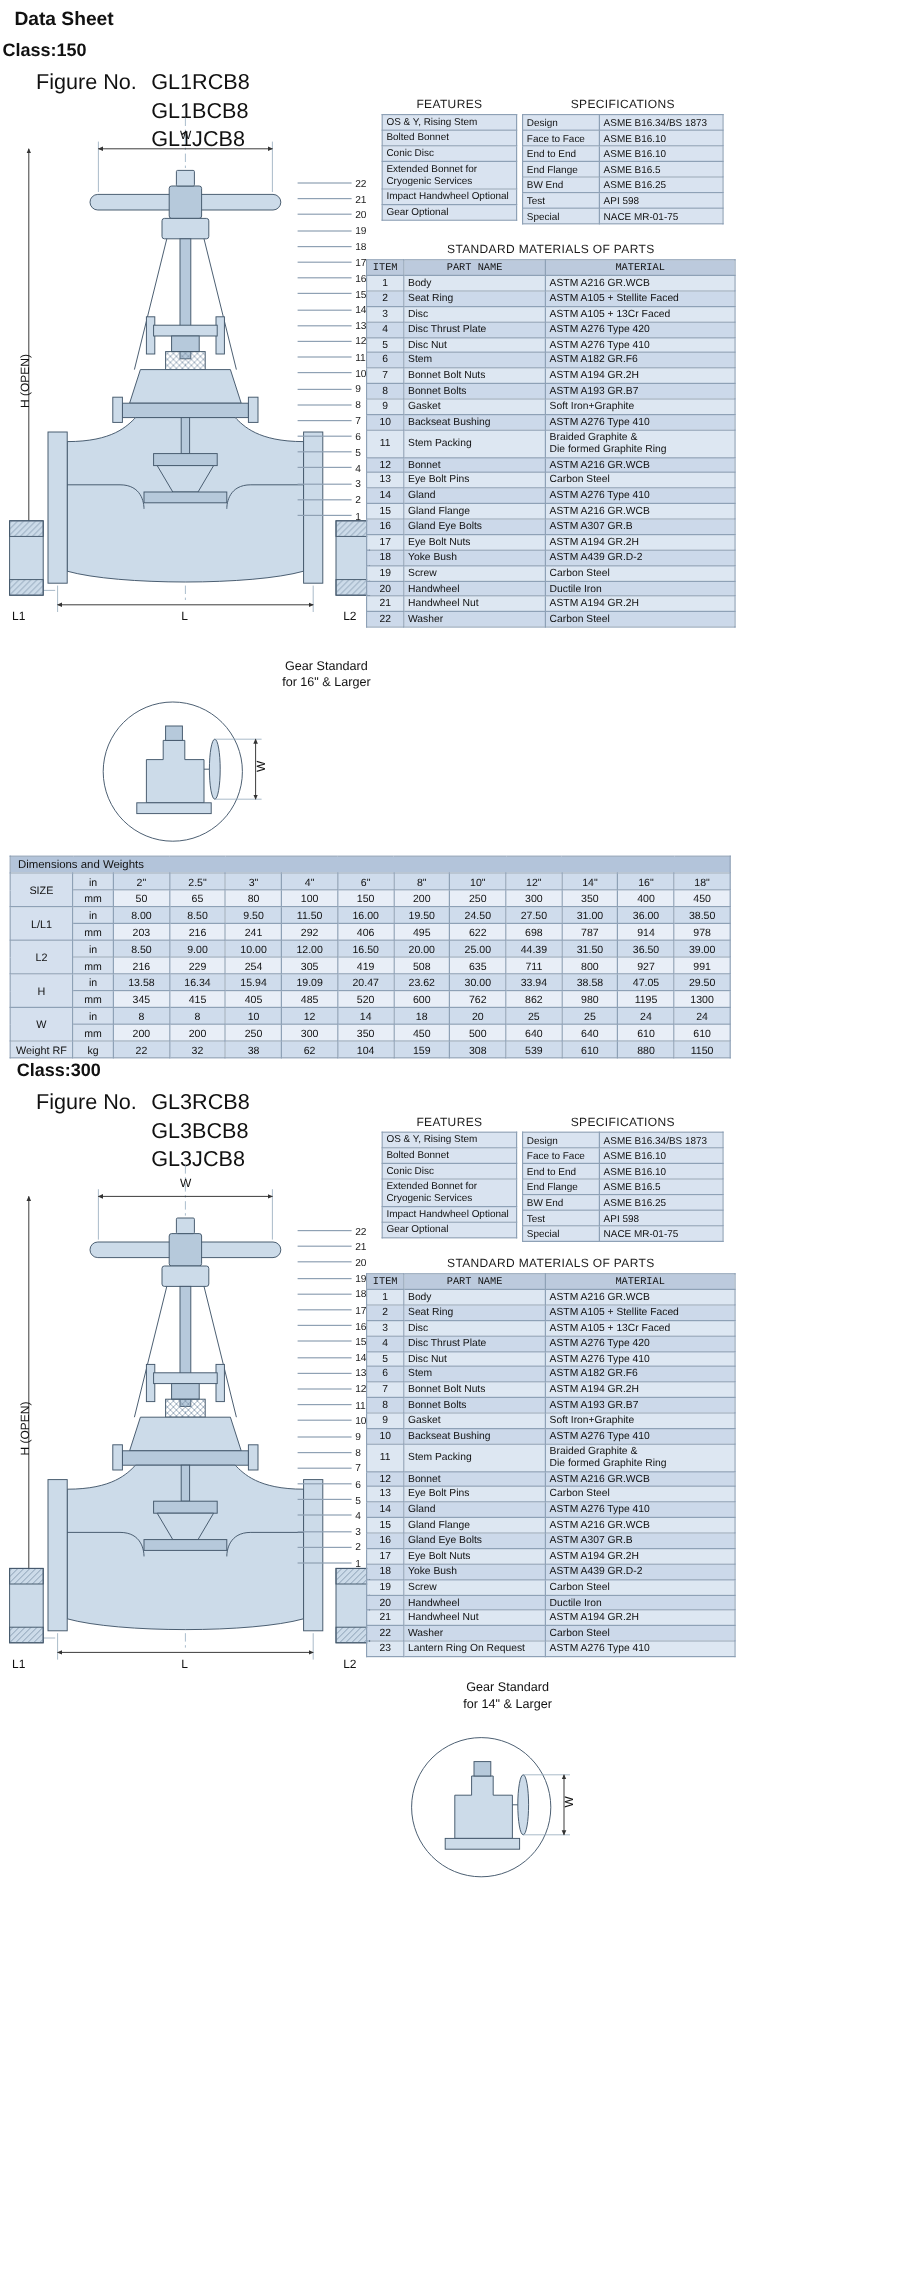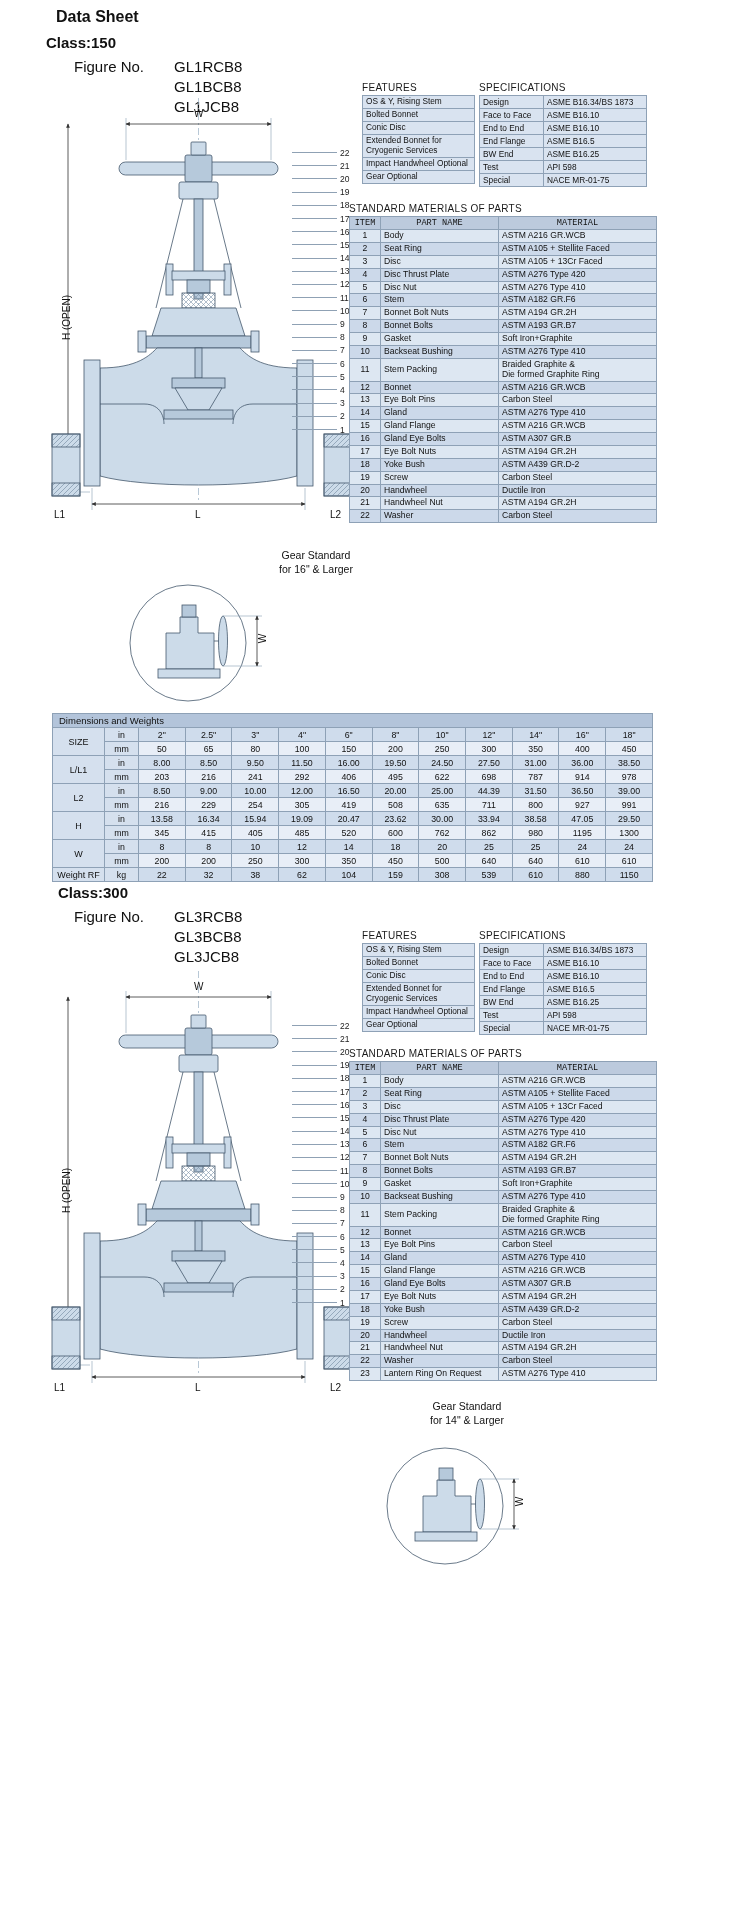--- a/index.html
+++ b/index.html
@@ -1,31 +1,31 @@
 <!DOCTYPE html>
 <html><head>
 <meta charset="utf-8">
 <style>
   * { margin:0; padding:0; box-sizing:border-box; }
   body { background:#fff; font-family:"Liberation Sans", sans-serif; color:#111; }
   .page { position:relative; width:750px; height:1909px; background:#fff; overflow:hidden; }
-  .page > div { position:absolute;margin-left:44px; }
+  .page > div { position:absolute; }
   .h1 { font-size:16px; font-weight:bold; }
   .h2 { font-size:15px; font-weight:bold; }
-  .figblock { display:flex; gap:30px; font-size:15px; }
+  .figblock { display:flex; gap:12px; font-size:18px; }
   .figlist div { margin-bottom:3px; }
   .drawing svg, .gearblock svg { position:absolute; }
   .ov { position:absolute; font-size:10px; color:#111; white-space:nowrap; }
   .rotc { transform:rotate(-90deg); }
   .callouts { position:absolute; }
   .co { display:flex; align-items:center; height:13.2px; font-size:8.5px; color:#222; }
   .co::before { content:""; flex:1 1 auto; border-top:1px solid #8fa1b4; margin-right:3px; }
   .co span { width:14px; text-align:left; }
   .note { position:absolute; font-size:10.5px; text-align:center; line-height:1.3; color:#111; }
-  .ttitle { font-size:10px; text-align:left; margin-bottom:2px; letter-spacing:0.3px; color:#1a1a1a; }
+  .ttitle { font-size:10px; text-align:center; margin-bottom:2px; letter-spacing:0.3px; color:#1a1a1a; }
   .tbl { border-collapse:collapse; width:100%; table-layout:fixed; }
   .tbl td, .tbl th { border:1px solid #8ea1b6; padding:1px 3px; font-weight:normal; overflow:hidden; }
   .feat td { background:#d9e3f0; font-size:8.3px; height:13px; white-space:pre-line; line-height:1.2; }
   .spec td { background:#d9e3f0; font-size:8.3px; height:12.8px; }
   .mat th { background:#bccadd; font-size:8.6px; text-align:center; height:13px;font-family:Liberation Mono, monospace; }
   .mat td { font-size:8.6px; white-space:pre-line; line-height:1.15; }
   .mat tbody tr:nth-child(odd) td { background:#dde7f2; }
   .mat tbody tr:nth-child(even) td { background:#ccd9ea; }
   .mat td:first-child { text-align:center; }
   .dims td, .dims th { font-size:8.8px; text-align:center; height:14px; }

